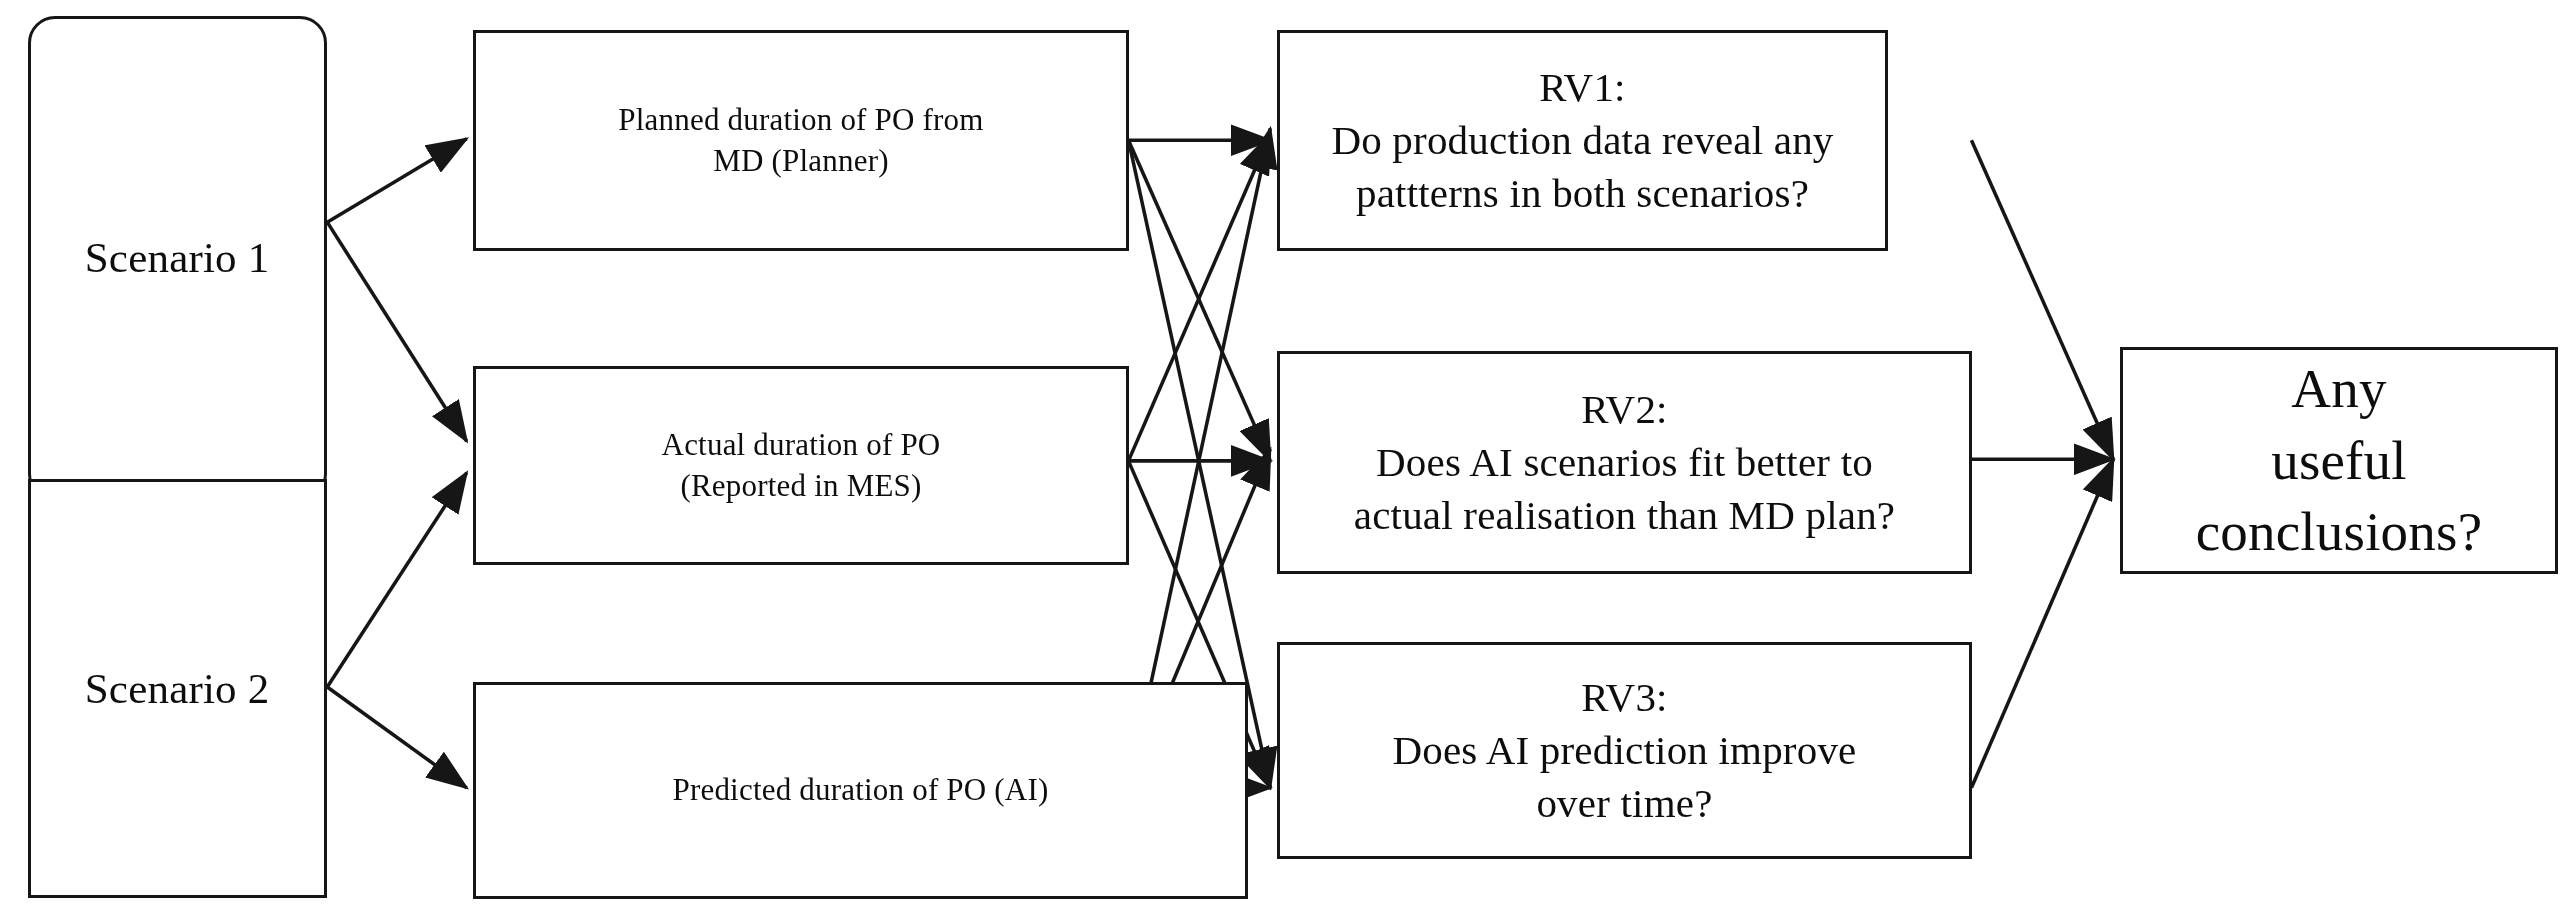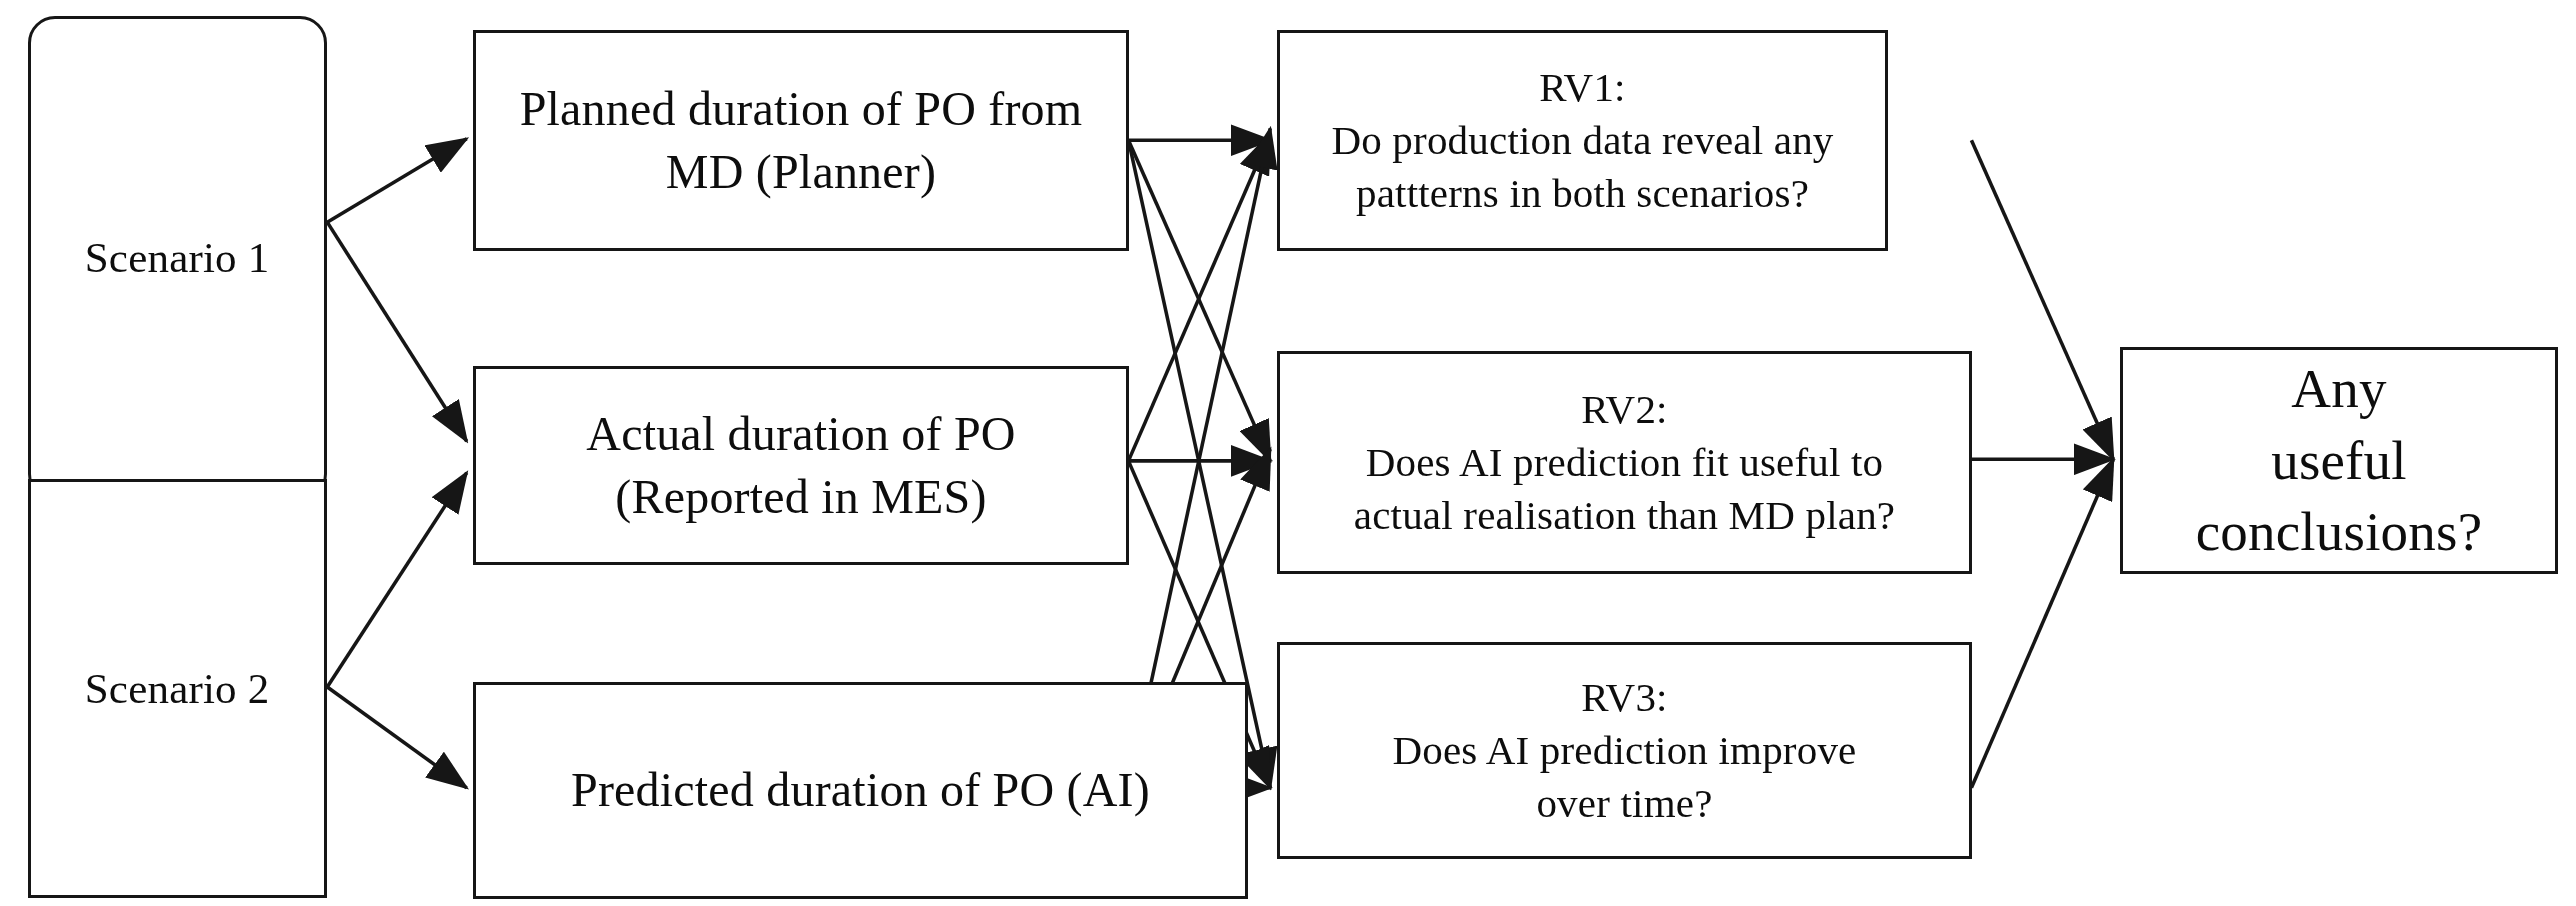--- a/index.html
+++ b/index.html
@@ -43,21 +43,21 @@
     display: block;
     width: 100%;
     padding: 0 14px;
     box-sizing: border-box;
     font-size: 41px;
     line-height: 1.30;
     letter-spacing: 0.2px;
     white-space: pre-line;
   }
   .node.scenario .node-label { font-size: 43px; }
-  .node.stage .node-label { font-size: 48px; }
+  .node.stage .node-label { font-size: 31px; }
   .node.question .node-label { font-size: 41px; }
   .node.outcome .node-label { font-size: 55px; }
 </style>
 </head>
 <body>
 
 <div id="diagram-root">
 
   <svg id="edge-layer" viewBox="0 0 3269 1150" width="2576" height="906" xmlns="http://www.w3.org/2000/svg">
     <defs>
@@ -114,21 +114,21 @@
   </div>
 
   <div class="node question" style="left:1277px; top:30px; width:611px; height:221px;">
     <span class="node-label">RV1:
 Do production data reveal any
 pattterns in both scenarios?</span>
   </div>
 
   <div class="node question" style="left:1277px; top:351px; width:695px; height:223px;">
     <span class="node-label">RV2:
-Does AI prediction fit useful to
+Does AI scenarios fit better to
 actual realisation than MD plan?</span>
   </div>
 
   <div class="node question" style="left:1277px; top:642px; width:695px; height:217px;">
     <span class="node-label">RV3:
 Does AI prediction improve
 over time?</span>
   </div>
 
   <div class="node outcome" style="left:2120px; top:347px; width:438px; height:227px;">

